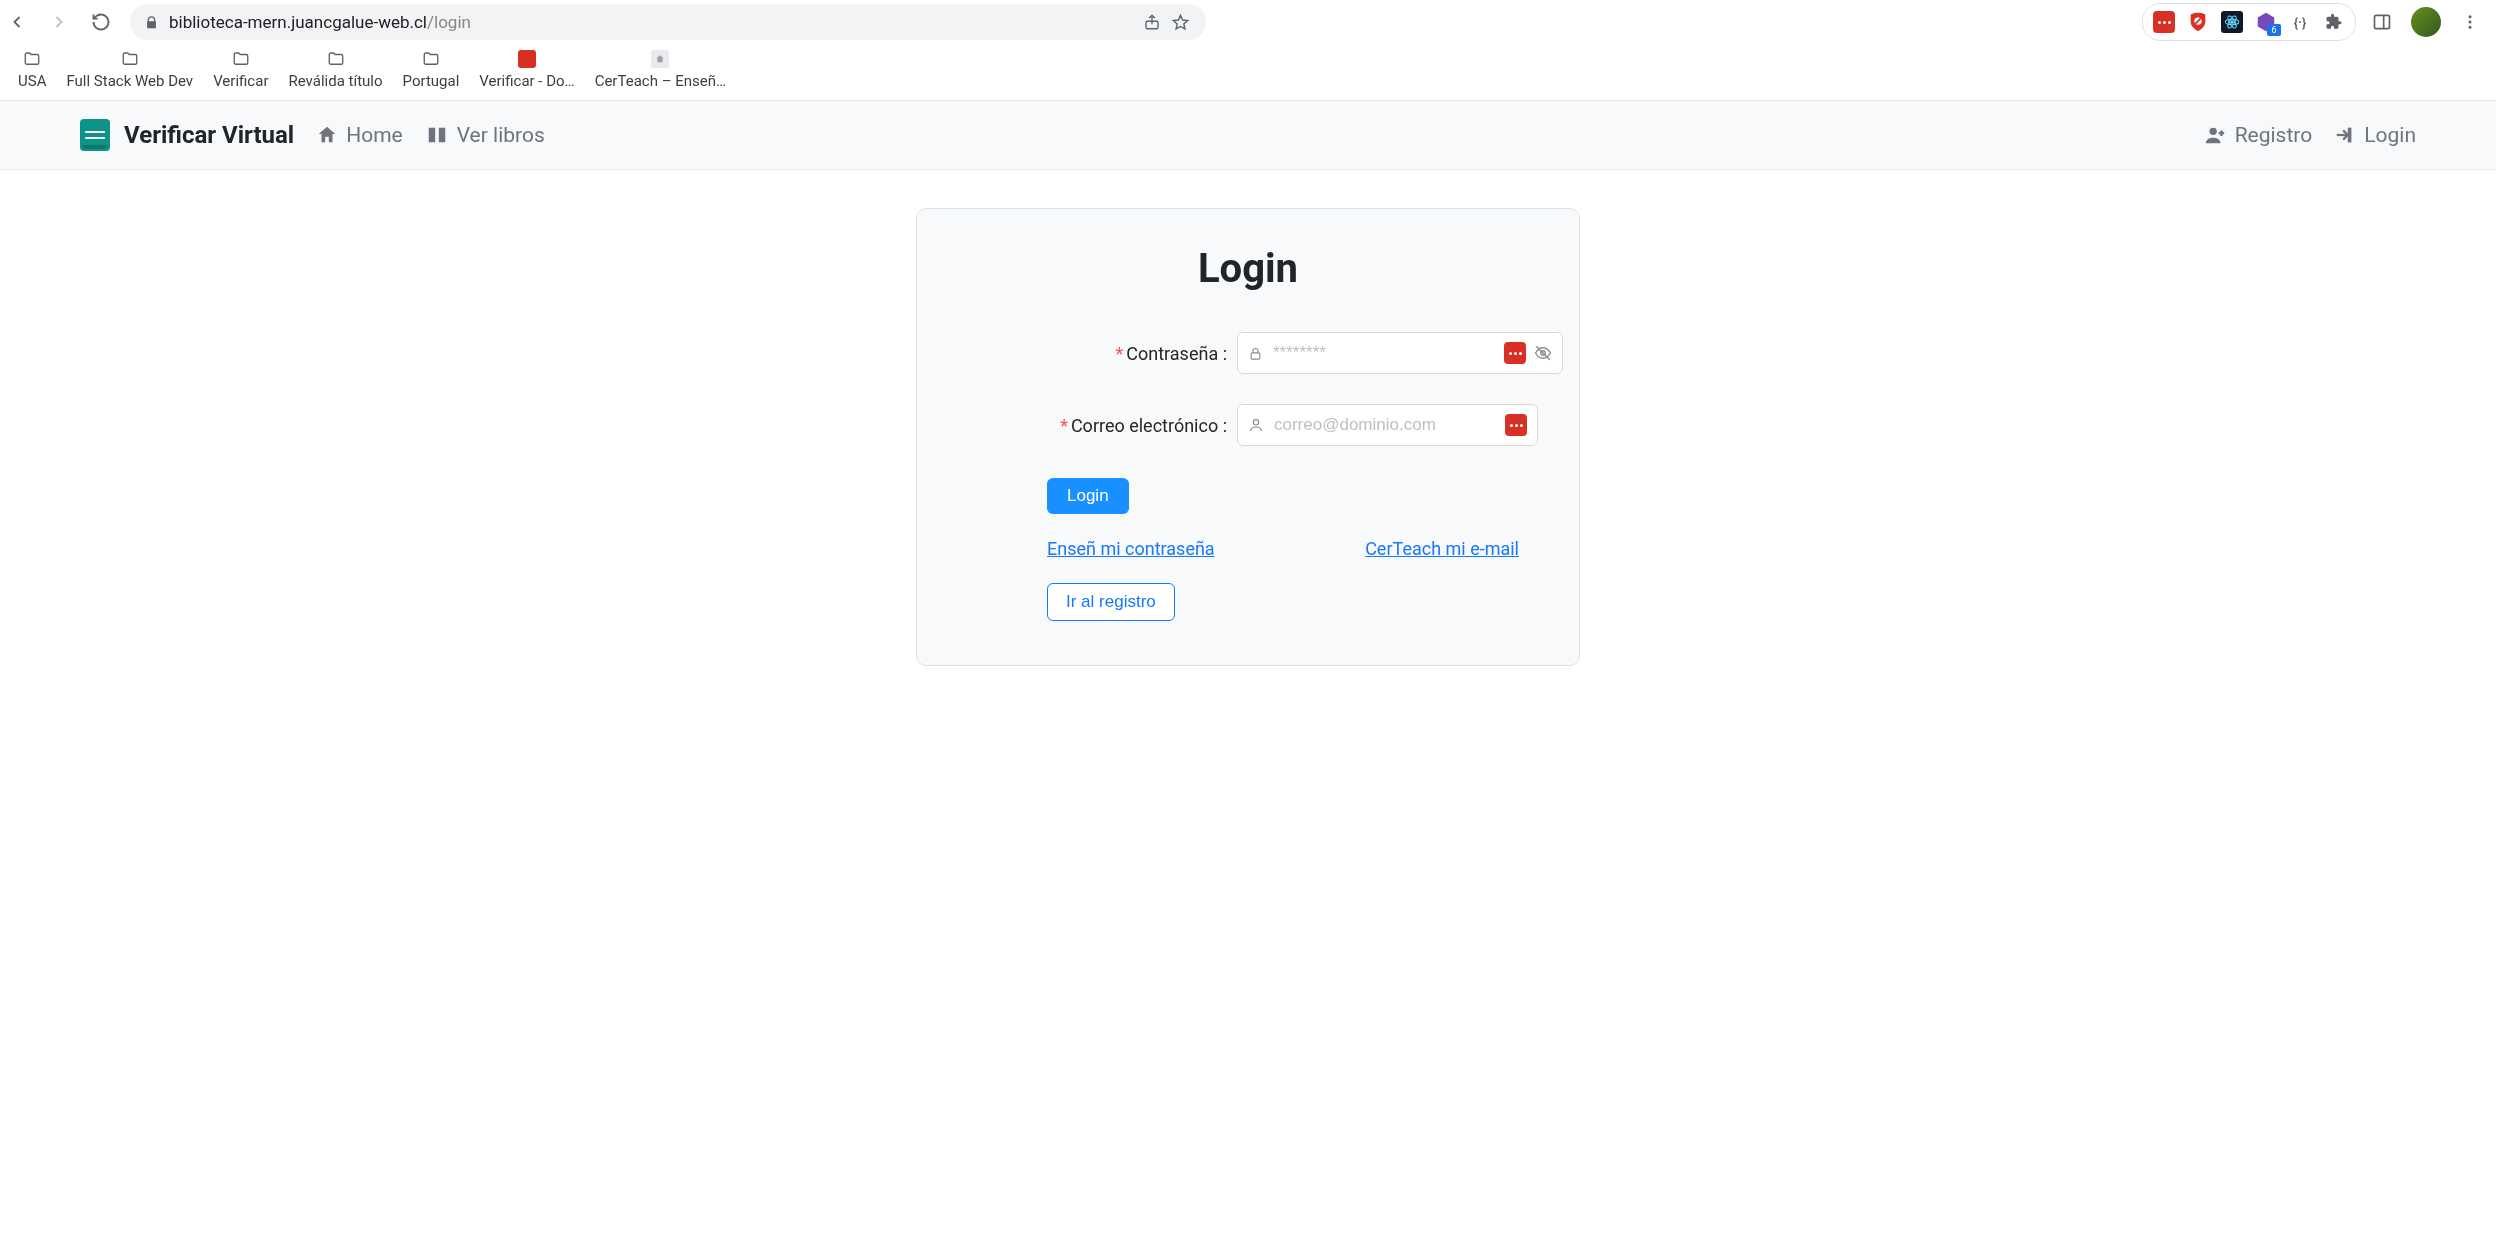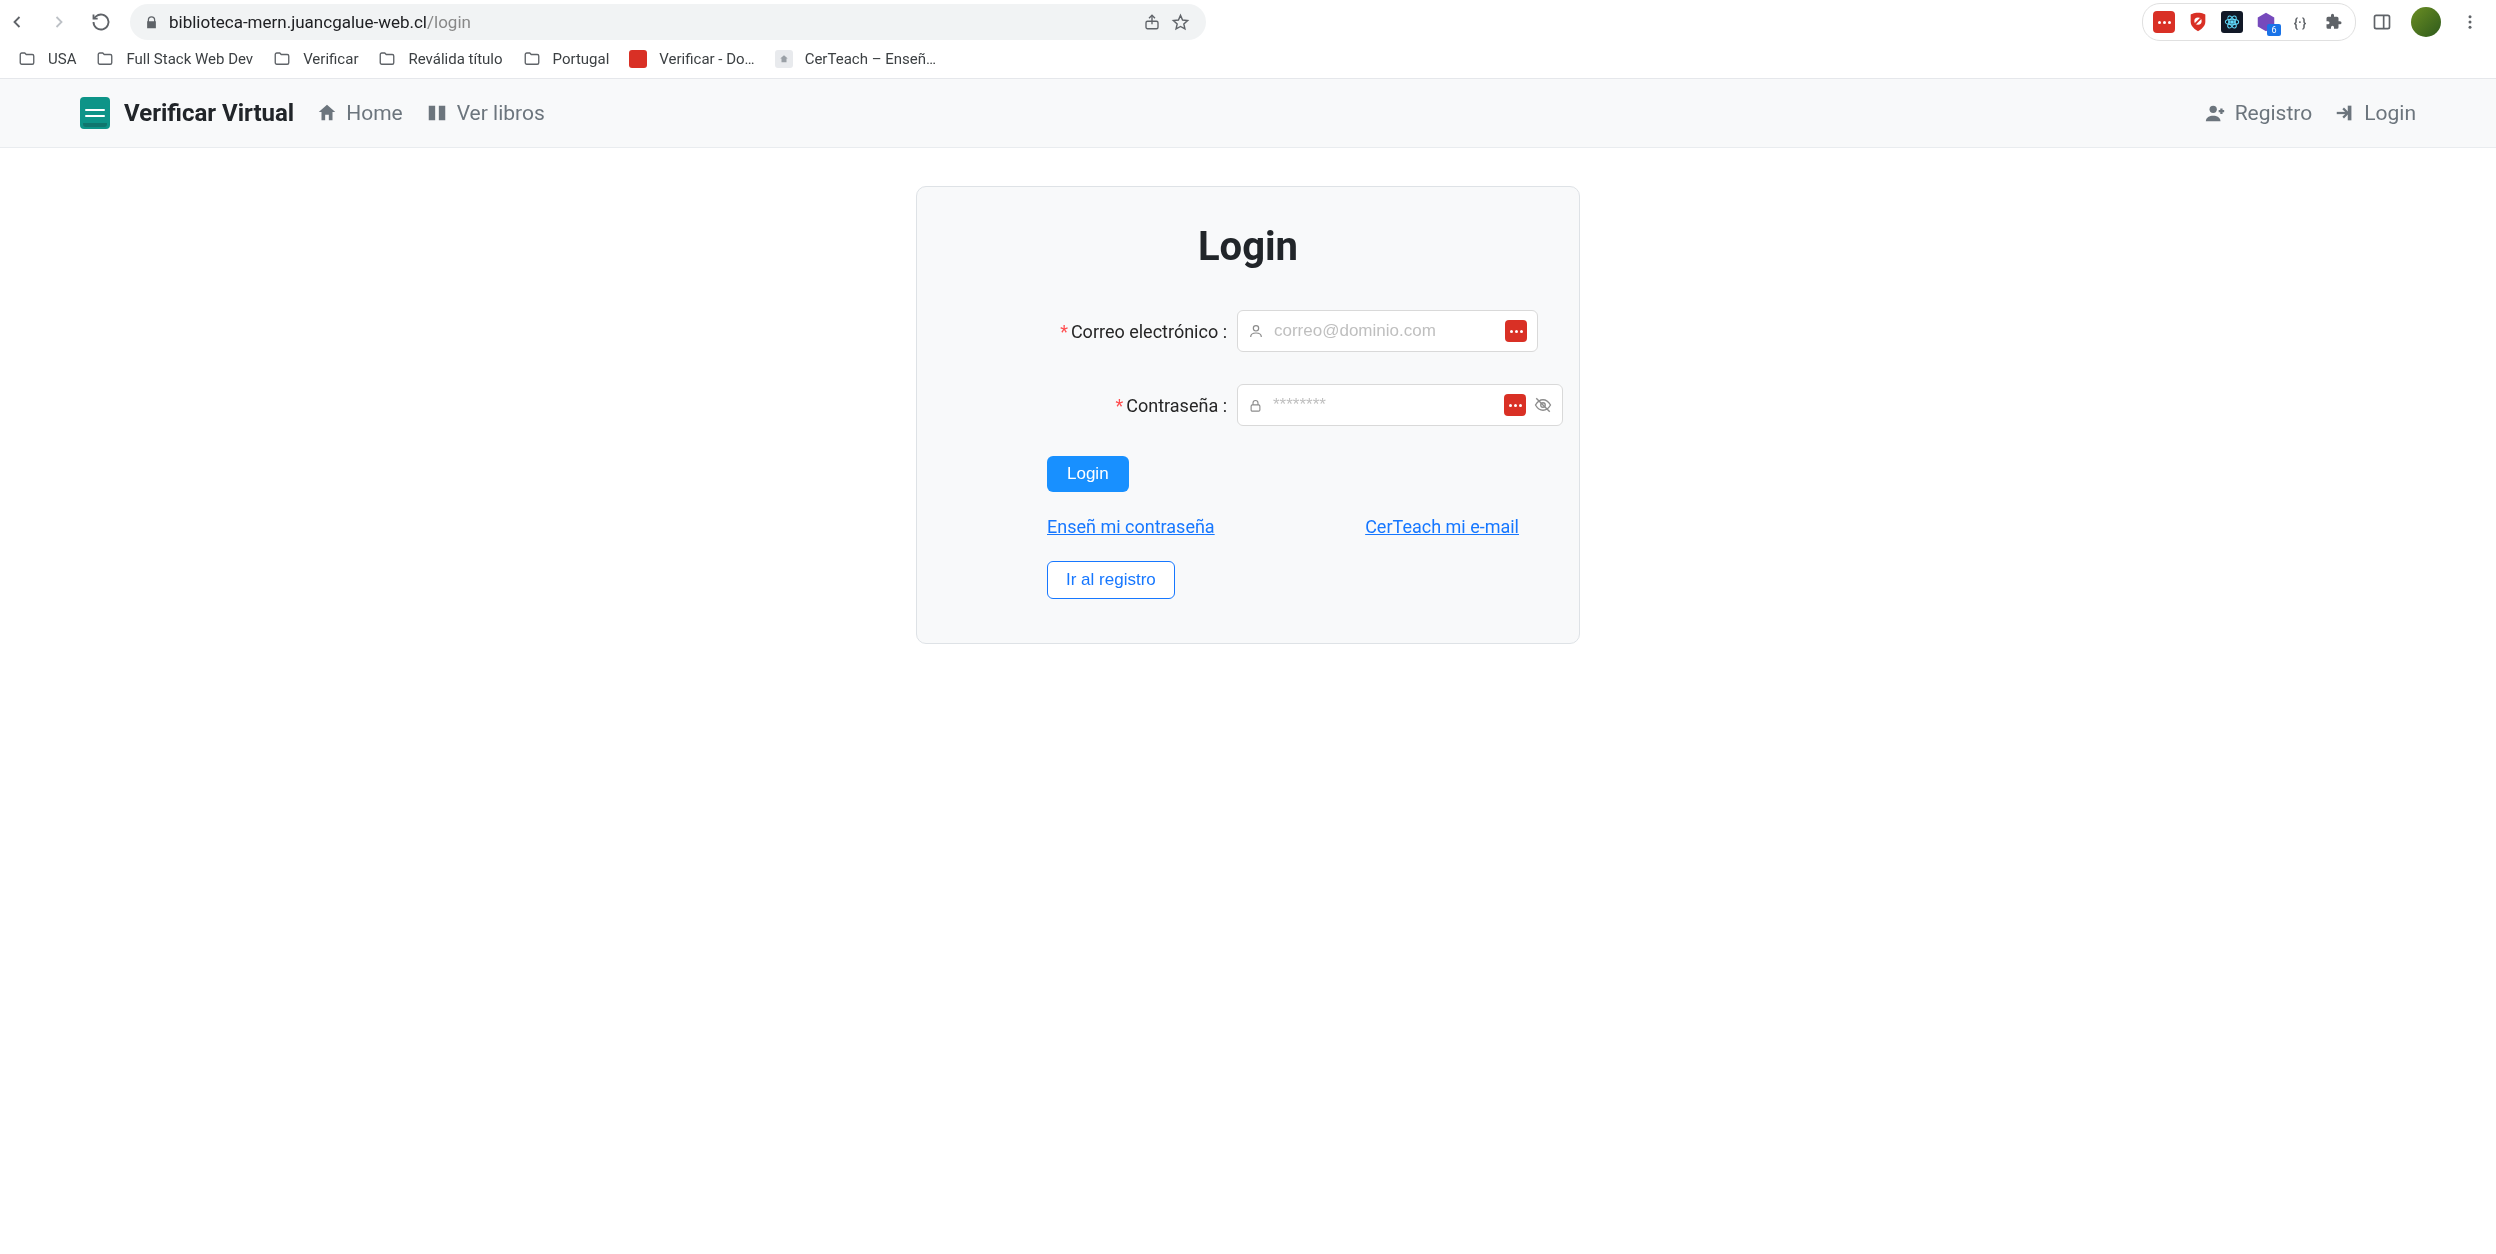--- a/index.html
+++ b/index.html
@@ -38,21 +38,21 @@
   .ext-icon{width:22px;height:22px;display:flex;align-items:center;justify-content:center;position:relative;}
   .badge{position:absolute;bottom:-3px;right:-4px;background:#1a73e8;color:#fff;font-size:9px;line-height:12px;min-width:12px;text-align:center;border-radius:2px;padding:0 1px;}
   .toolbar-icon{width:36px;height:36px;display:flex;align-items:center;justify-content:center;color:var(--chrome-grey);}
   .avatar{width:30px;height:30px;border-radius:50%;background:linear-gradient(135deg,#6b8e23,#2e5a1c);overflow:hidden;}
 
   
   .bookmarks-bar{
     display:flex;align-items:center;gap:20px;padding:6px 18px 10px 18px;font-size:15px;color:#3c4043;
     border-bottom:1px solid #e5e7eb;
   }
-  .bm{display:flex;align-items:center;gap:12px;white-space:nowrap;}
+  .bm{display:flex;align-items:center;gap:4px;white-space:nowrap;flex-direction:column;}
   .bm svg{flex:0 0 auto;}
 
   
   .app-header{
     background:var(--app-header-bg);border-bottom:1px solid #e9ecef;height:68px;display:flex;align-items:center;padding:0 80px;gap:22px;color:var(--app-muted);font-size:21px;
   }
   .brand{display:flex;align-items:center;gap:14px;color:var(--app-text);font-weight:700;font-size:24px;}
   .brand-logo{width:30px;height:32px;background:#0d9488;border-radius:4px;display:flex;flex-direction:column;justify-content:center;align-items:center;gap:4px;padding:4px 5px;box-sizing:border-box;}
   .brand-logo span{height:2px;background:#fff;width:100%;border-radius:1px;}
   .brand-logo{position:relative;}
@@ -267,67 +267,67 @@
         <path d="M15 4h4v16h-4" fill="currentColor" stroke="none"></path>
       </svg>
     <span>Login</span>
   </div>
 </div>
 
 <div class="page">
   <div class="card">
     <h1>Login</h1>
 
+    <div class="form-row" style="margin-bottom:30px;">
+      <div class="form-label">
+        <span class="req">*</span><span>Contraseña</span><span> :</span>
+      </div>
+      <div class="input-wrap">
+        <span class="prefix">
+          <svg width="15" height="15" viewBox="0 0 24 24" fill="none" stroke="currentColor" stroke-width="1.8">
+              <rect x="5" y="11" width="14" height="10" rx="2"></rect>
+              <path d="M8 11V8a4 4 0 0 1 8 0v3"></path>
+            </svg>
+        </span>
+        <input type="password" placeholder="********" style="">
+        <div class="pw-badge">
+            <span></span>
+            <span></span>
+            <span></span>
+          </div>
+        <span class="eye-off">
+          <svg width="18" height="18" viewBox="0 0 24 24" fill="none" stroke="currentColor" stroke-width="1.8">
+              <path d="M2 12s4-7 10-7 10 7 10 7-4 7-10 7S2 12 2 12z"></path>
+              <circle cx="12" cy="12" r="3"></circle>
+              <line x1="3" y1="3" x2="21" y2="21"></line>
+            </svg>
+        </span>
+      </div>
+    </div>
+
     <div class="form-row">
       <div class="form-label">
         <span class="req">*</span><span>Correo electrónico</span><span> :</span>
       </div>
       <div class="input-wrap">
         <span class="prefix">
           <svg width="16" height="16" viewBox="0 0 24 24" fill="none" stroke="currentColor" stroke-width="1.8">
               <circle cx="12" cy="8" r="4"></circle>
               <path d="M4 21c0-4 4-6 8-6s8 2 8 6"></path>
             </svg>
         </span>
         <input type="text" placeholder="correo@dominio.com" style="">
         <div class="pw-badge">
             <span></span>
             <span></span>
             <span></span>
           </div>
       </div>
     </div>
 
-    <div class="form-row" style="margin-bottom:30px;">
-      <div class="form-label">
-        <span class="req">*</span><span>Contraseña</span><span> :</span>
-      </div>
-      <div class="input-wrap">
-        <span class="prefix">
-          <svg width="15" height="15" viewBox="0 0 24 24" fill="none" stroke="currentColor" stroke-width="1.8">
-              <rect x="5" y="11" width="14" height="10" rx="2"></rect>
-              <path d="M8 11V8a4 4 0 0 1 8 0v3"></path>
-            </svg>
-        </span>
-        <input type="password" placeholder="********" style="">
-        <div class="pw-badge">
-            <span></span>
-            <span></span>
-            <span></span>
-          </div>
-        <span class="eye-off">
-          <svg width="18" height="18" viewBox="0 0 24 24" fill="none" stroke="currentColor" stroke-width="1.8">
-              <path d="M2 12s4-7 10-7 10 7 10 7-4 7-10 7S2 12 2 12z"></path>
-              <circle cx="12" cy="12" r="3"></circle>
-              <line x1="3" y1="3" x2="21" y2="21"></line>
-            </svg>
-        </span>
-      </div>
-    </div>
-
     <div class="actions">
       <button class="btn-primary">Login</button>
       <div class="links-row">
         <a href="#">Enseñ mi contraseña</a>
         <a href="#">CerTeach mi e-mail</a>
       </div>
       <button class="btn-outline">Ir al registro</button>
     </div>
   </div>
 </div>

